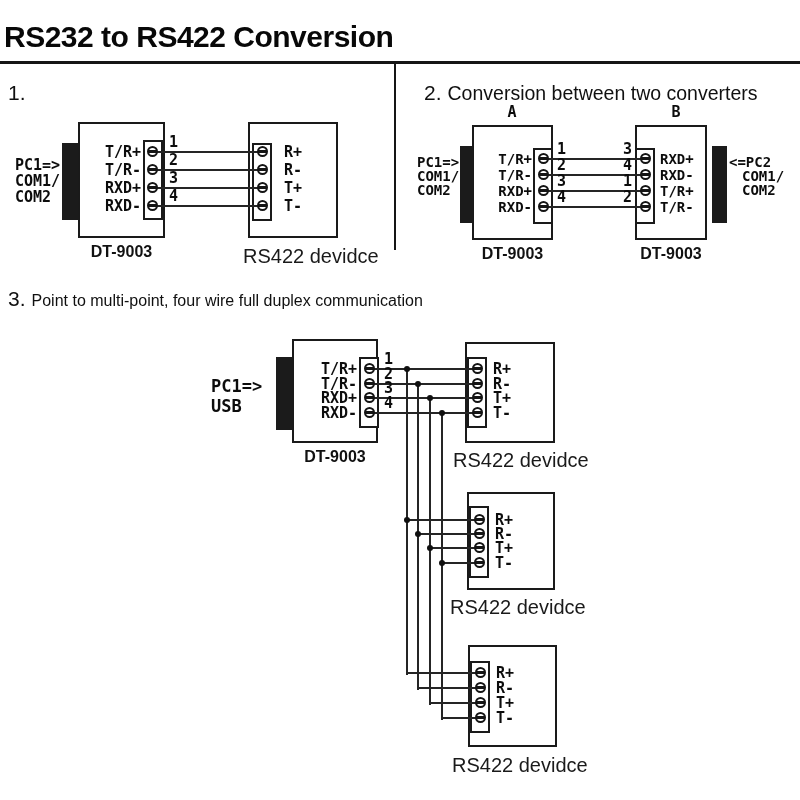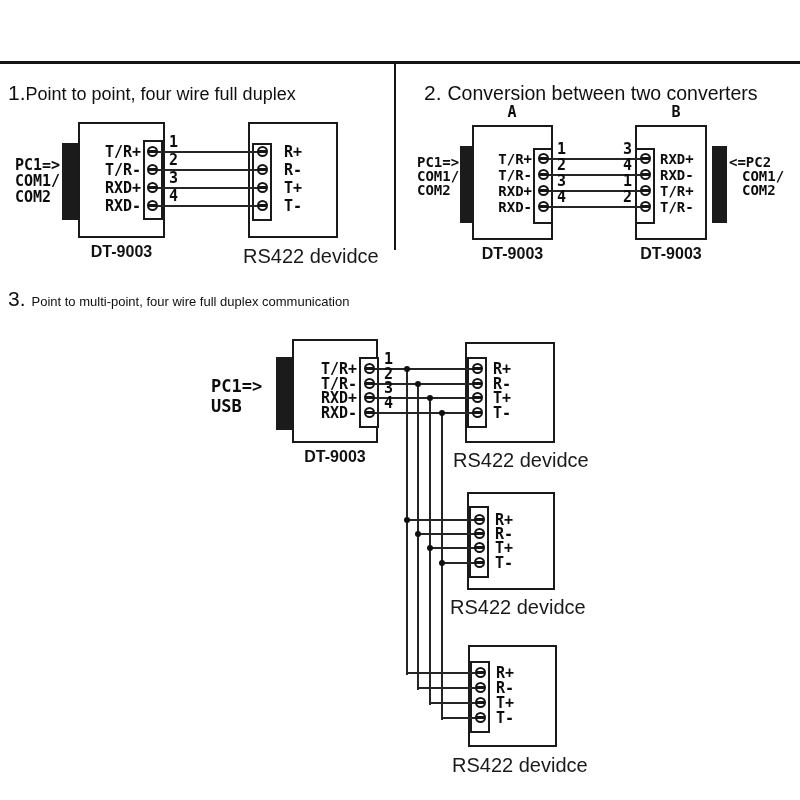--- a/index.html
+++ b/index.html
@@ -28,26 +28,26 @@
   .hdr .n{font-size:21px;}
   .hdr .t{font-size:18px;}
   .capb{position:absolute;text-align:center;font-weight:bold;font-size:16px;color:#111;}
   .capr{position:absolute;font-size:20px;color:#1a1a1a;white-space:nowrap;}
 </style>
 </head>
 <body>
 
 <div id="canvas">
 
+  <div class="title" style="left:4px;top:20px;">RS232 to RS422 Conversion</div>
   <div class="rule" style="left:0;top:61px;width:800px;height:3px;"></div>
   <div class="rule" style="left:394px;top:64px;width:2px;height:186px;"></div>
 
   <div class="hdr" style="left:8px;top:81px;">
     <span class="n">1.</span>
-      <span class="t">Point to point, four wire full duplex</span>
   </div>
 
   <div class="box" style="left:78px;top:122px;width:87px;height:116px;"></div>
   <div class="box" style="left:248px;top:122px;width:90px;height:116px;"></div>
   <div class="tb" style="left:143px;top:140px;width:20px;height:80px;"></div>
   <div class="tb" style="left:252px;top:143px;width:20px;height:78px;"></div>
   <div class="conn" style="left:62px;top:143px;width:16px;height:77px;"></div>
 
   <div class="hw" style="left:153px;top:151px;width:106px;"></div>
   <div class="hw" style="left:153px;top:169px;width:106px;"></div>
@@ -144,21 +144,21 @@
   <div class="pinl mono" style="left:660px;top:151px;font-size:14px;">RXD+</div>
   <div class="pinl mono" style="left:660px;top:167px;font-size:14px;">RXD-</div>
   <div class="pinl mono" style="left:660px;top:183px;font-size:14px;">T/R+</div>
   <div class="pinl mono" style="left:660px;top:199px;font-size:14px;">T/R-</div>
 
   <div class="capb" style="left:472px;top:245px;width:81px;">DT-9003</div>
   <div class="capb" style="left:635px;top:245px;width:72px;">DT-9003</div>
 
   <div class="hdr" style="left:8px;top:287px;gap:6px;">
     <span class="n">3.</span>
-      <span class="t" style="font-size:13px;">Point to multi-point, four wire full duplex communication</span>
+      <span class="t" style="font-size:16px;">Point to multi-point, four wire full duplex communication</span>
   </div>
 
   <div class="box" style="left:292px;top:339px;width:86px;height:104px;"></div>
   <div class="box" style="left:465px;top:342px;width:90px;height:101px;"></div>
   <div class="box" style="left:467px;top:492px;width:88px;height:98px;"></div>
   <div class="box" style="left:468px;top:645px;width:89px;height:102px;"></div>
   <div class="tb" style="left:359px;top:357px;width:20px;height:71px;"></div>
   <div class="tb" style="left:467px;top:357px;width:20px;height:71px;"></div>
   <div class="tb" style="left:469px;top:506px;width:20px;height:72px;"></div>
   <div class="tb" style="left:470px;top:661px;width:20px;height:72px;"></div>

